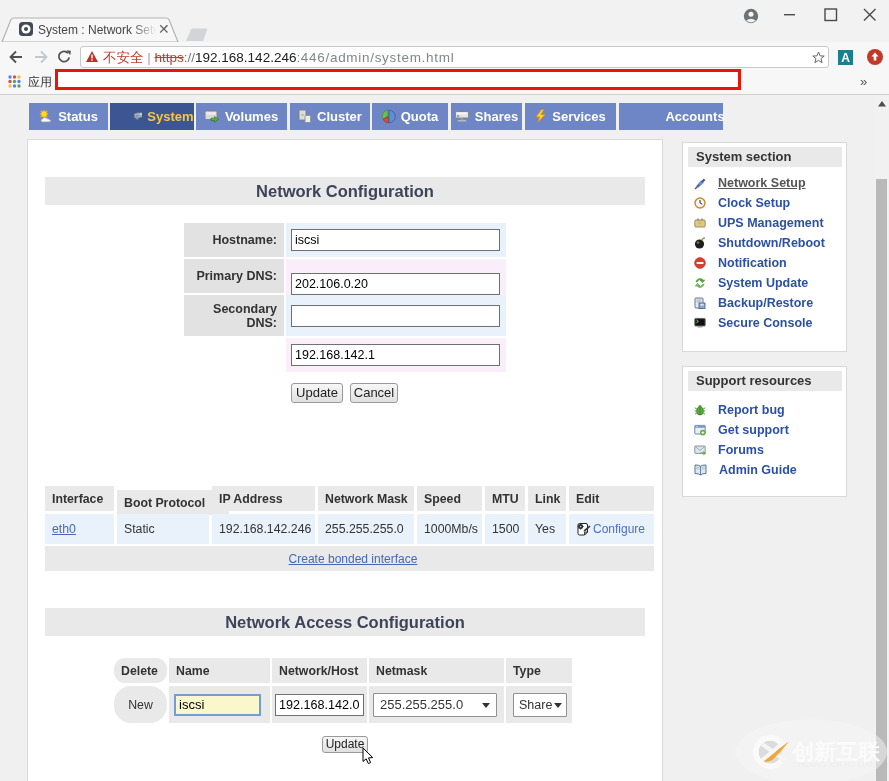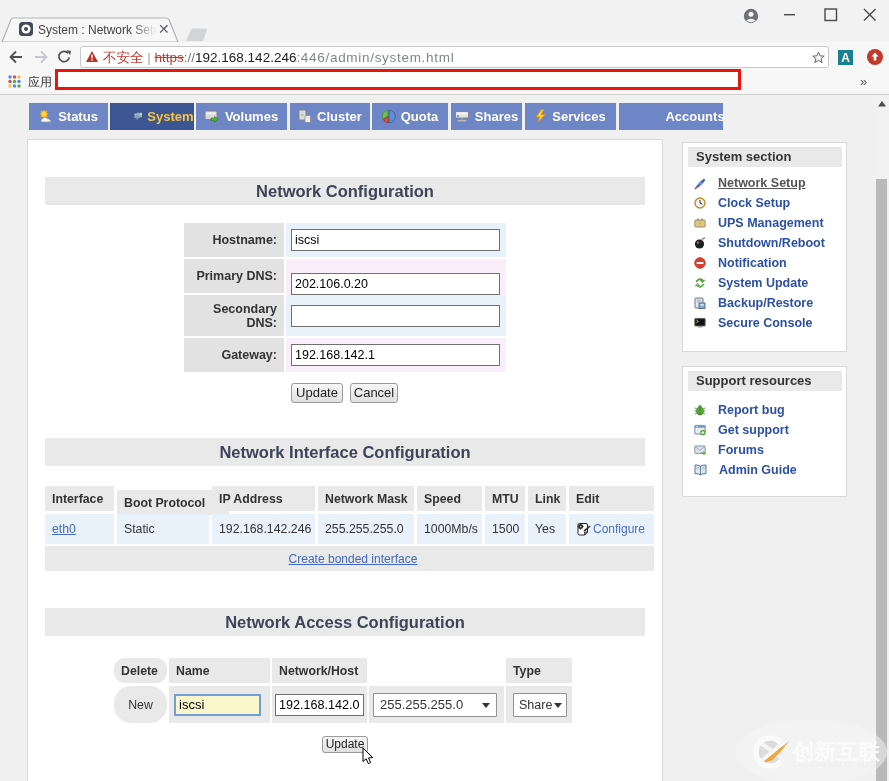--- a/index.html
+++ b/index.html
@@ -244,28 +244,26 @@
         <input value="iscsi" style="">
       </div>
     <div class="flabel" style="left:156px;top:119px;width:100px;height:34px;">Primary DNS:</div>
     <div class="fval" style="left:258px;top:119px;width:220px;height:50px;background:#f9eefa;">
         <input value="202.106.0.20" style="">
       </div>
     <div class="flabel" style="left:156px;top:155px;width:100px;height:41px;line-height:14px;">Secondary<br>DNS:</div>
     <div class="fval bluerow" style="left:258px;top:155px;width:220px;height:41px;">
         <input value="" style="">
       </div>
-    <div class="flabel" style="left:156px;top:198px;width:100px;height:34px;">Gateway:</div>
     <div class="fval" style="left:258px;top:198px;width:220px;height:34px;background:#f9eefa;">
         <input value="192.168.142.1" style="">
       </div>
     <div class="btn" style="left:263px;top:243px;width:52px;height:20px;line-height:18px;">Update</div>
     <div class="btn" style="left:322px;top:243px;width:48px;height:20px;line-height:18px;">Cancel</div>
 
-    <div class="secthead" style="top:298px;">Network Interface Configuration</div>
 
     <div class="cell hcell" style="left:17px;top:346px;width:69px;height:25px;">Interface</div>
     <div class="cell hcell" style="left:89px;top:350px;width:112px;height:25px;">Boot Protocol</div>
     <div class="cell hcell" style="left:184px;top:346px;width:103px;height:25px;">IP Address</div>
     <div class="cell hcell" style="left:290px;top:346px;width:96px;height:25px;">Network Mask</div>
     <div class="cell hcell" style="left:389px;top:346px;width:65px;height:25px;">Speed</div>
     <div class="cell hcell" style="left:457px;top:346px;width:40px;height:25px;">MTU</div>
     <div class="cell hcell" style="left:500px;top:346px;width:38px;height:25px;">Link</div>
     <div class="cell hcell" style="left:541px;top:346px;width:85px;height:25px;">Edit</div>
 
@@ -291,20 +289,21 @@
       </div>
     <div class="cell grayrow" style="left:17px;top:406px;width:609px;height:25px;justify-content:center;">
       <a class="tlink" href="#b" style="font-size:12px;">Create bonded interface</a>
       </div>
 
     <div class="secthead" style="top:468px;">Network Access Configuration</div>
 
     <div class="cell hcell" style="left:86px;top:518px;width:53px;height:25px;border-radius:11px;">Delete</div>
     <div class="cell hcell" style="left:141px;top:518px;width:101px;height:25px;">Name</div>
     <div class="cell hcell" style="left:244px;top:518px;width:95px;height:25px;">Network/Host</div>
+    <div class="cell hcell" style="left:341px;top:518px;width:135px;height:25px;">Netmask</div>
     <div class="cell hcell" style="left:478px;top:518px;width:66px;height:25px;">Type</div>
 
     <div class="cell grayrow" style="left:86px;top:546px;width:53px;height:37px;justify-content:center;padding-left:0;border-radius:17px;">New</div>
     <div class="cell grayrow" style="left:141px;top:546px;width:101px;height:37px;padding-left:0;">
       <input style="margin-left: 5px; width: 87px; height: 22px; background: rgb(251, 247, 204); border: 2px solid rgb(113, 158, 214); font-size: 13px; padding: 0px 3px; font-family: &quot;Liberation Sans&quot;, sans-serif;" value="iscsi">
       </div>
     <div class="cell grayrow" style="left:244px;top:546px;width:95px;height:37px;padding-left:0;">
       <input style="margin-left: 3px; width: 89px; height: 22px; border: 1px solid rgb(112, 112, 112); font-size: 12.6px; padding: 0px 3px; font-family: &quot;Liberation Sans&quot;, sans-serif;" value="192.168.142.0">
       </div>
     <div class="cell grayrow" style="left:341px;top:546px;width:135px;height:37px;padding-left:0;">

